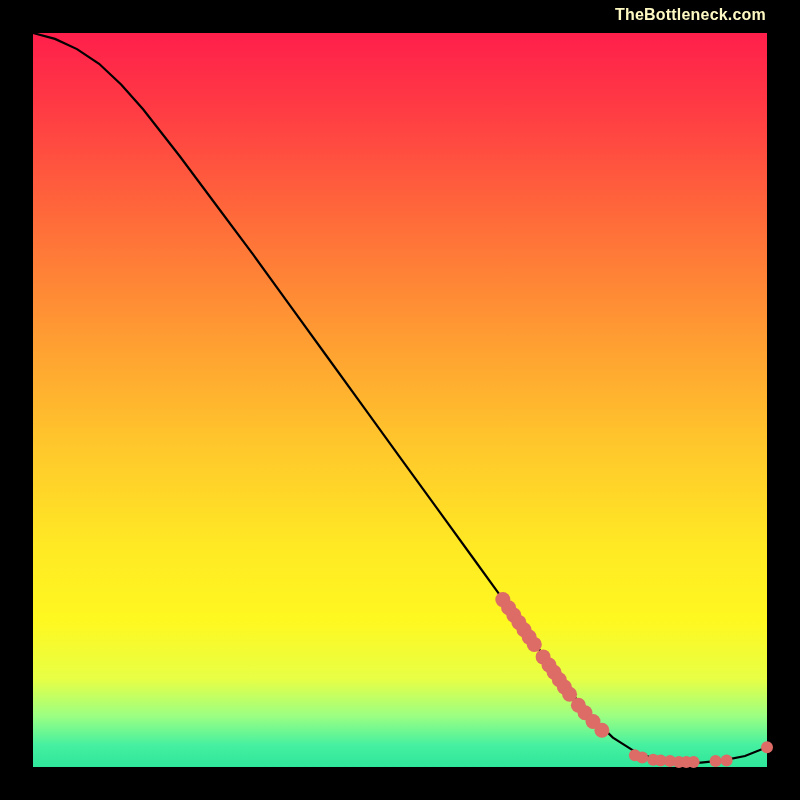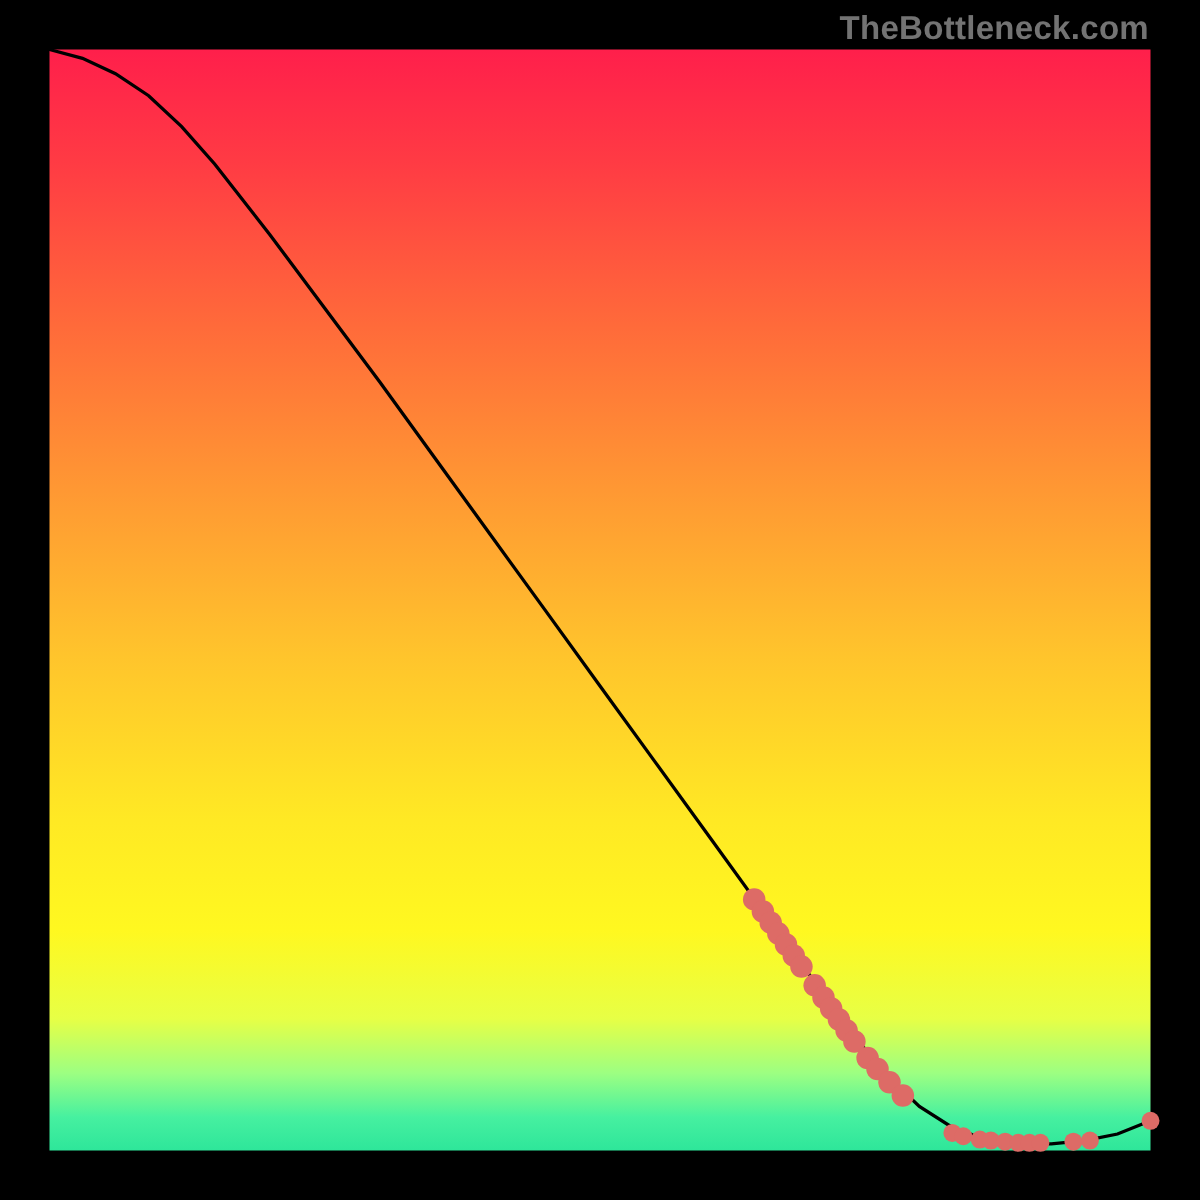--- a/index.html
+++ b/index.html
@@ -36,23 +36,23 @@
       #9cff82 93%,
       #46f0a0 97%,
       #2ee69a 100%
     );
   }
   .watermark {
     position: absolute;
     top: 6px;
     right: 34px;
     font-family: Arial, Helvetica, sans-serif;
-    font-size: 22px;
+    font-size: 16px;
     font-weight: 600;
-    color: #737373;
+    color: #fef9c3;
     letter-spacing: 0.2px;
     user-select: none;
   }
   svg.curve {
     position: absolute;
     left: 0;
     top: 0;
     width: 734px;
     height: 734px;
     overflow: visible;

